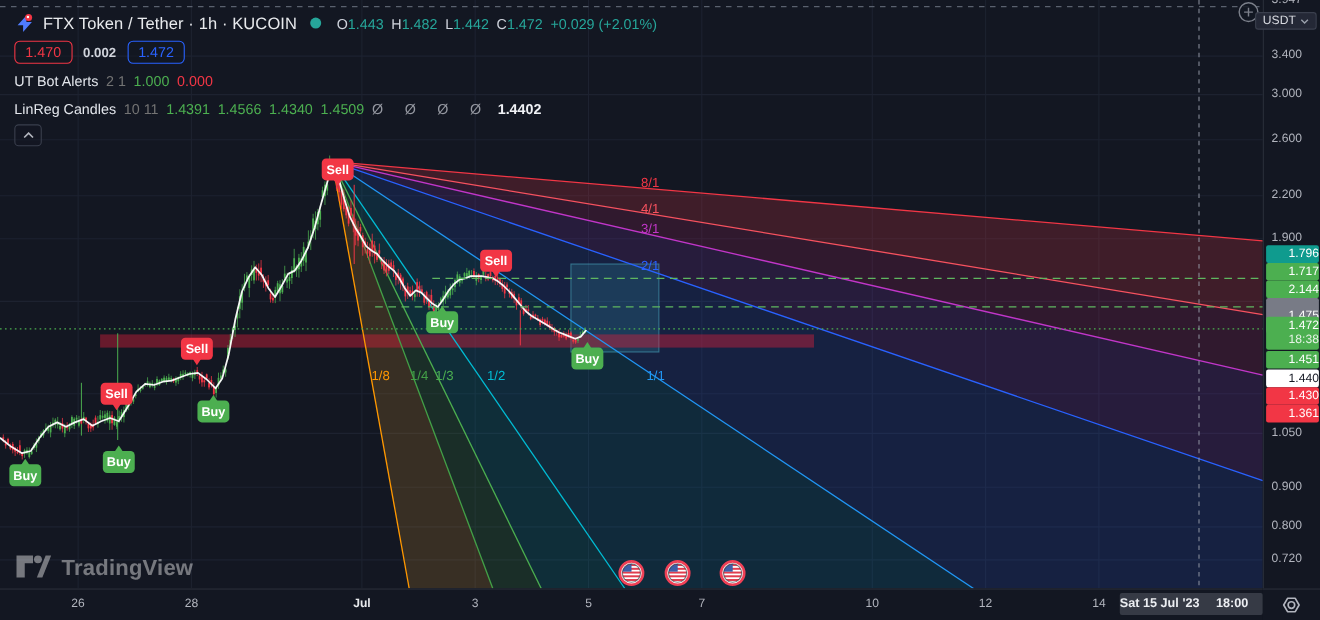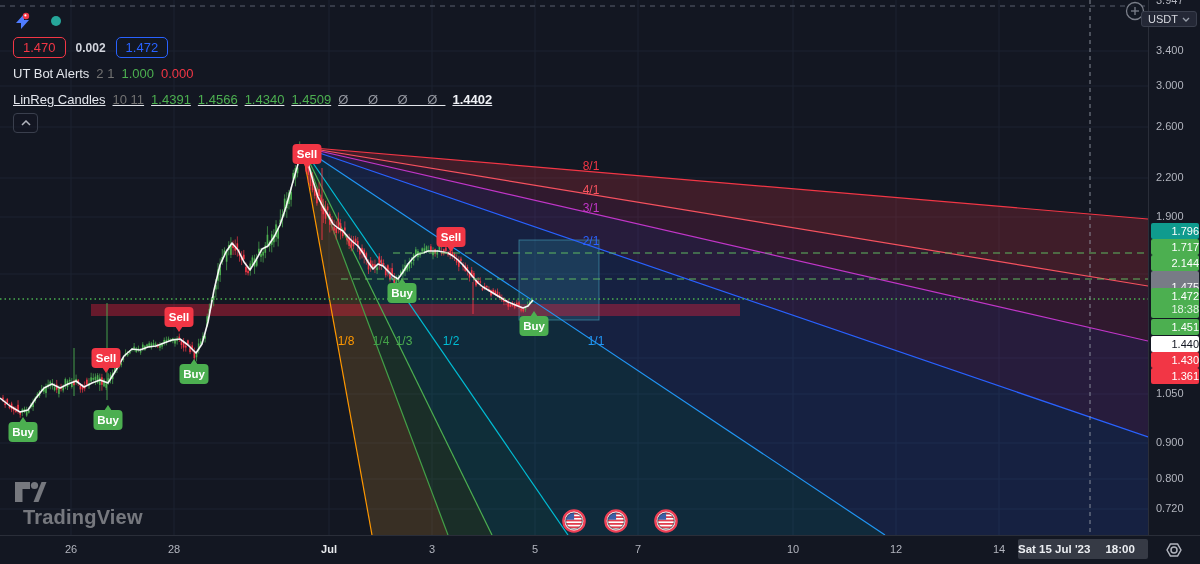--- a/index.html
+++ b/index.html
@@ -23,25 +23,25 @@
   .pbox.red{border-color:#f23645;color:#f23645;}
   .pbox.blue{border-color:#2962ff;color:#2962ff;}
   .midval{color:#d1d4dc;font-size:12px;margin:0 2px;font-weight:bold;}
   .lg-ind{font-size:13px;color:#e3e6ec;gap:7px;}
   .lg-ind .dim{color:#737373;}
   .lg-ind .grn{color:#4caf50;}
   .lg-ind .red{color:#f23645;}
   .lg-ind .wht{color:#f0f2f6;font-weight:700;}
   .lg-ind .empt{color:#9598a1;letter-spacing:8px;font-size:13px;}
   .row3{top:66px;}
-  .row4{top:92px;text-decoration:underline;}
+  .row4{top:92px;}
   .collapse-btn{position:absolute;left:13px;top:113px;width:25px;height:20px;border:1px solid #3a3f4d;
     border-radius:4px;display:flex;align-items:center;justify-content:center;background:rgba(19,23,34,.4);cursor:pointer;}
   
-  .watermark{position:absolute;left:14px;top:476px;display:flex;align-items:flex-start;z-index:5;flex-direction:column;}
+  .watermark{position:absolute;left:14px;top:499px;display:flex;align-items:flex-end;z-index:5;}
   .watermark .wm-text{font-size:20px;font-weight:700;color:rgba(255,255,255,0.42);margin-left:9px;letter-spacing:.2px;}
   
   #price-axis{position:absolute;left:1148px;top:0;width:52px;height:535px;border-left:1px solid #2a2e39;
     overflow:hidden;z-index:20;cursor:ns-resize;}
   .p-tick{position:absolute;left:7px;font-size:11px;color:#b2b5be;}
   .p-chip{position:absolute;left:2px;width:48px;border-radius:2px;font-size:11px;display:flex;flex-direction:column;
     align-items:flex-end;justify-content:center;line-height:13px;padding-left:36px;}
   .currency-btn{position:absolute;right:3px;top:11px;height:16px;padding:0 6px;background:#242836;border:1px solid #3a3f4d;
     border-radius:3px;display:flex;align-items:center;gap:4px;font-size:11px;color:#d8dae0;z-index:25;cursor:pointer;}
   
@@ -731,21 +731,25 @@
 
   <div class="legend">
     <div class="lg-row lg-title-row">
       <span class="sym-icon">
         <svg width="18" height="18" viewBox="0 0 18 18">
           <path d="M3,11 L11,2 L11,8 L16,8 L8,17 L8,11 Z" fill="#4f7cff"></path>
           <circle cx="13" cy="4" r="3.2" fill="#f23645"></circle>
           <circle cx="12.4" cy="3.4" r="1.1" fill="#ffffff"></circle>
         </svg>
       </span>
+      <span class="lg-title">FTX Token / Tether · 1h · KUCOIN</span>
       <span class="live-dot"></span>
+      <span class="ohlc">
+        <span>O</span><b>1.443</b><span>H</span><b>1.482</b><span>L</span><b>1.442</b><span>C</span><b>1.472</b><span class="chg">+0.029 (+2.01%)</span>
+      </span>
     </div>
 
     <div class="lg-row lg-boxes">
       <span class="pbox red">1.470</span>
       <span class="midval">0.002</span>
       <span class="pbox blue">1.472</span>
     </div>
 
     <div class="lg-row lg-ind row3">
       <span>UT Bot Alerts</span>

